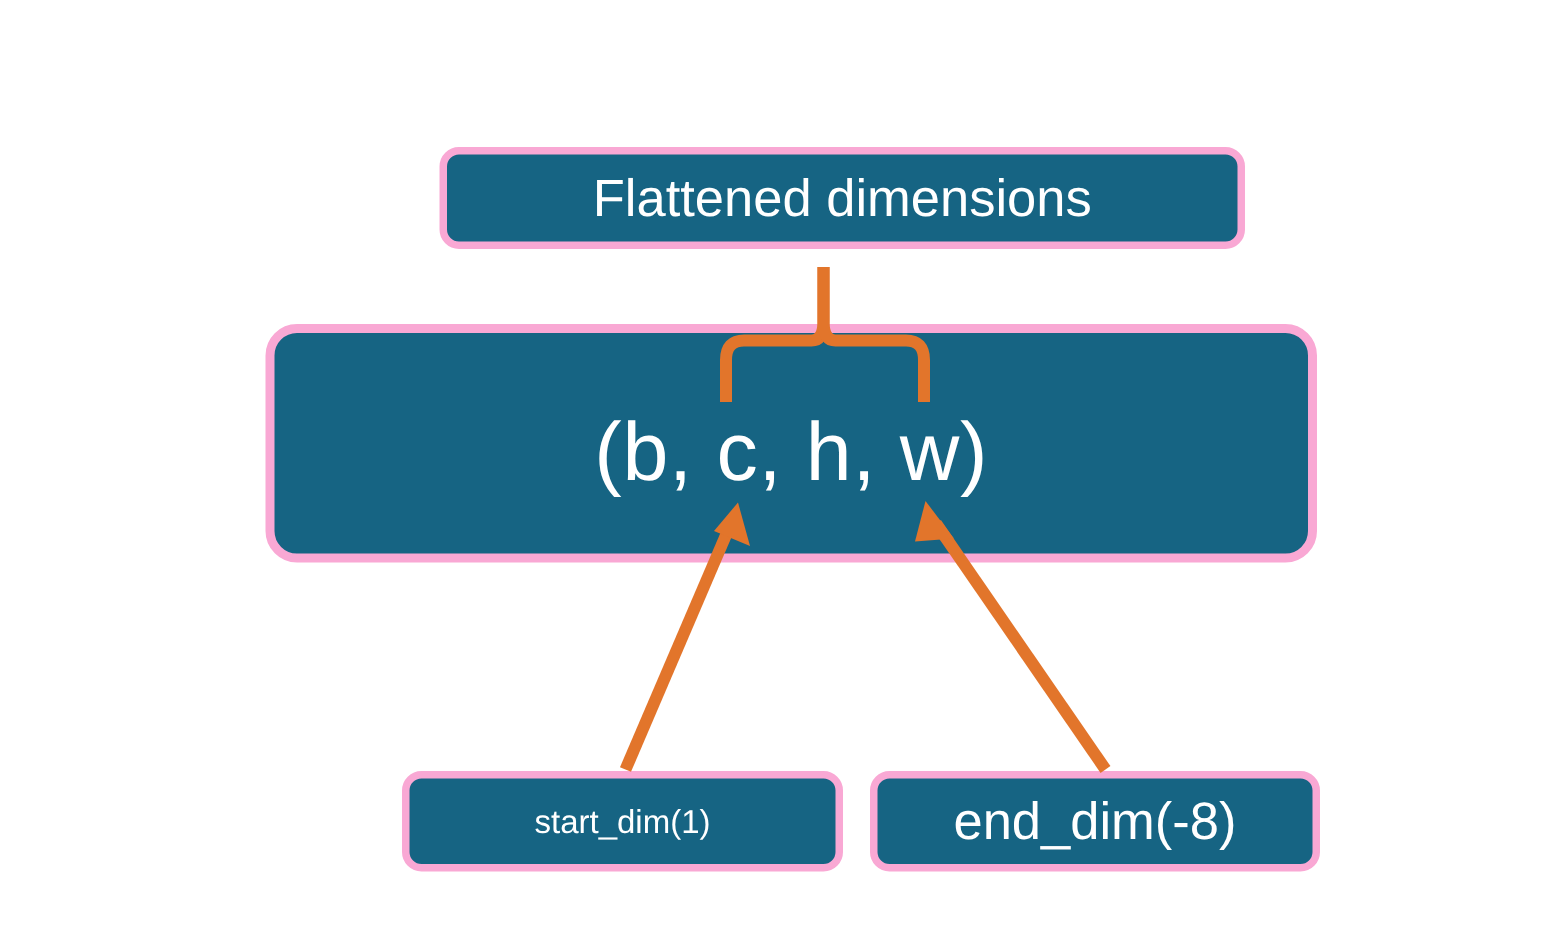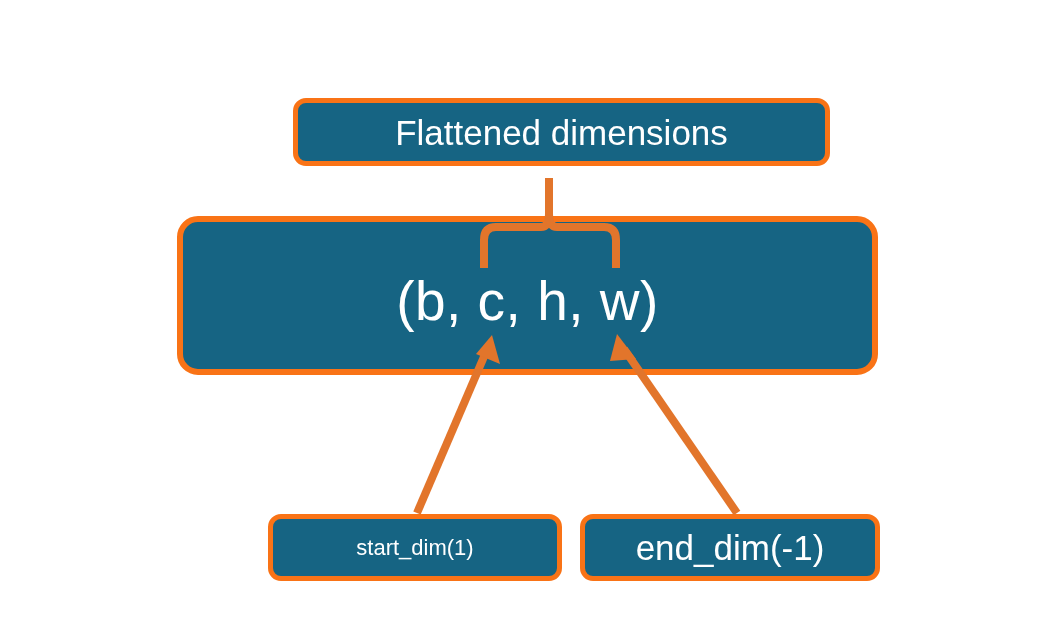--- a/index.html
+++ b/index.html
@@ -15,21 +15,21 @@
   }
   #canvas {
     position: relative;
     width: 1038px;
     height: 632px;
     background: #ffffff;
   }
   .node {
     position: absolute;
     background: #166483;
-    border: 5px solid #f97316;
+    border: 5px solid #f9a8d4;
     border-radius: 14px;
     box-sizing: border-box;
     display: flex;
     align-items: center;
     justify-content: center;
     color: #ffffff;
     line-height: 1;
     white-space: nowrap;
   }
   #node-flattened {
@@ -90,21 +90,21 @@
 
   <div class="node" id="node-shape">
     <span class="shape-text">(b, c, h, w)</span>
   </div>
 
   <div class="node" id="node-start-dim">
     <span class="node-text">start_dim(1)</span>
   </div>
 
   <div class="node" id="node-end-dim">
-    <span class="node-text">end_dim(-1)</span>
+    <span class="node-text">end_dim(-8)</span>
   </div>
 
   <svg id="overlay" viewBox="0 0 1038 632" width="1038" height="632">
 
     <g>
       <path d="M 549 178
                L 549 214
                Q 549 227 541 227
                L 496 227
                Q 484 227 484 240

